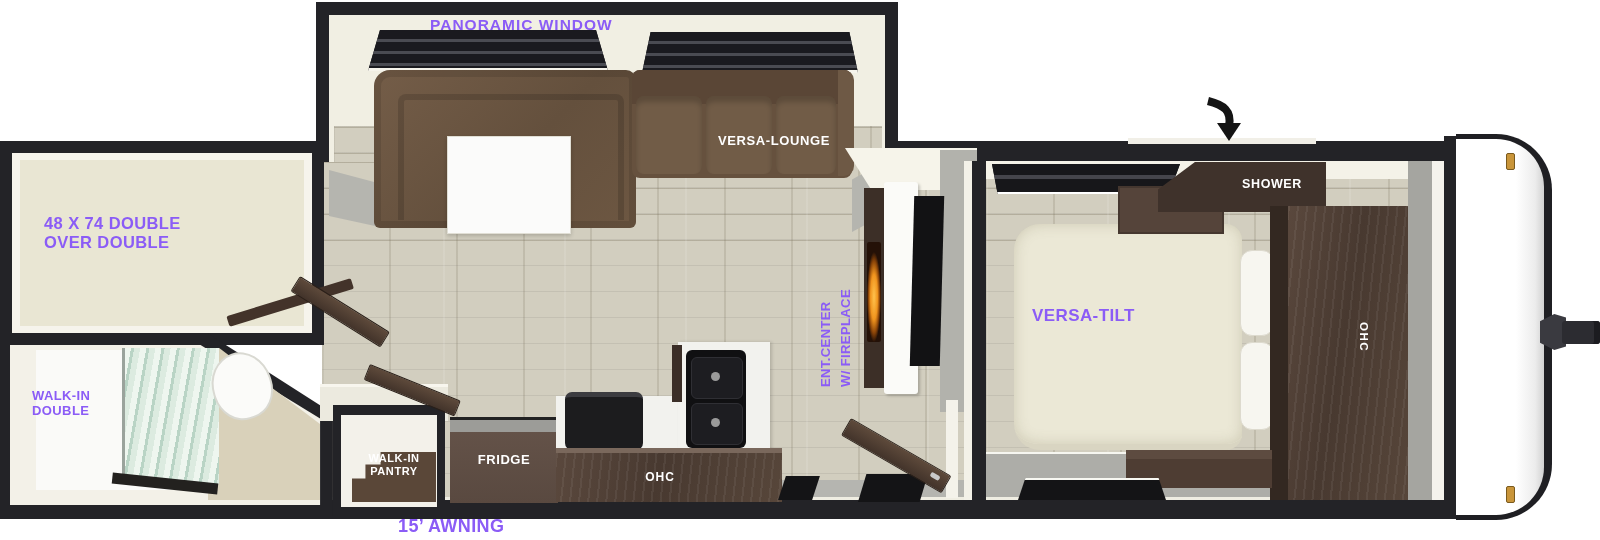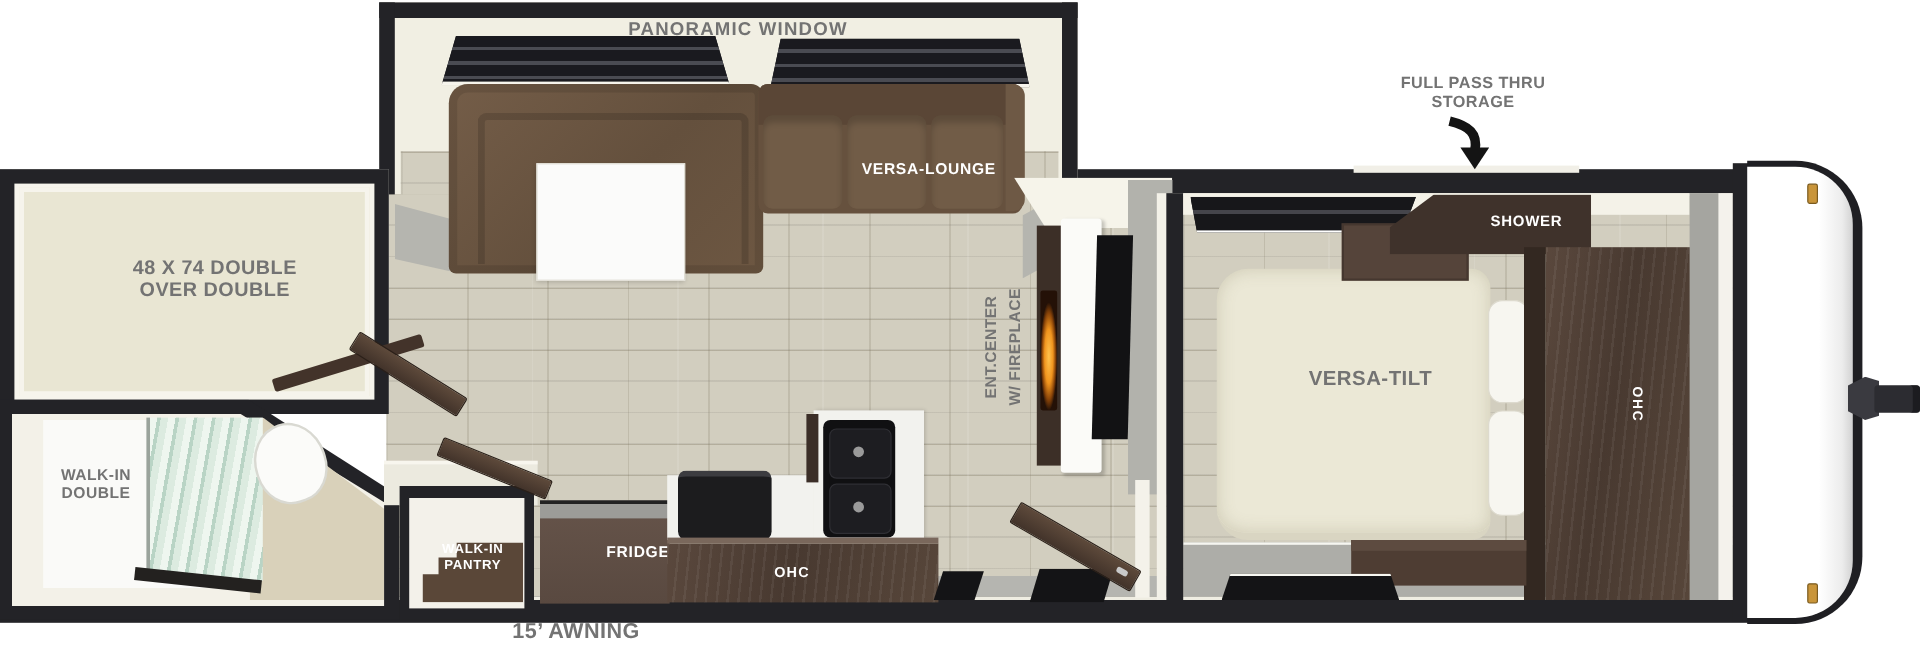--- a/index.html
+++ b/index.html
@@ -15,21 +15,21 @@
       repeating-linear-gradient(to right, rgba(122,114,92,.20) 0 1.5px, transparent 1.5px 67px),
       repeating-linear-gradient(to bottom, rgba(255,255,255,.22) 0 1px, transparent 1px 26px),
       repeating-linear-gradient(to bottom, rgba(122,114,92,.35) 0 1.5px, transparent 1.5px 26px);
   }
   .cream{background:#f1efe3;}
   .graywall{background:#b2b2ac;}
   .cab{background-image:
       repeating-linear-gradient(96deg, rgba(255,255,255,.06) 0 2px, rgba(0,0,0,0) 2px 9px),
       linear-gradient(100deg,#5a483d 0%,#483930 45%,#57463a 100%);}
   .door{background:linear-gradient(to bottom,#5e4a3b,#42332a);border:1px solid #2b2019;border-radius:2px;}
-  .lbl{font-weight:bold;color:#737373;text-align:center;line-height:1.16;letter-spacing:.4px;white-space:nowrap;}
+  .lbl{font-weight:bold;color:#8b5cf6;text-align:left;line-height:1.16;letter-spacing:.4px;white-space:nowrap;}
   .lblw{font-weight:bold;color:#ffffff;text-align:center;line-height:1.2;letter-spacing:.6px;white-space:nowrap;}
   .vtext{writing-mode:vertical-rl;transform:rotate(180deg);}
   .vtext2{writing-mode:vertical-rl;}
   .winstripe{background-color:#141418;
     background-image:repeating-linear-gradient(to bottom,#1a1a1f 0 9px,#4a4b52 9px 12px);}
 </style>
 </head>
 <body>
 
 <div class="canvas">
@@ -105,21 +105,21 @@
               background:radial-gradient(closest-side at 50% 55%,#ffc24d,#f0941e 50%,#8a4408 80%,#241107);"></div>
   <div class="abs" style="left:884px;top:182px;width:34px;height:212px;background:#fbfbf8;border-radius:3px;box-shadow:2px 2px 3px rgba(0,0,0,.2);"></div>
   <div class="abs" style="left:912px;top:196px;width:30px;height:170px;background:#121214;transform:skewX(-1.5deg);"></div>
   <div class="abs lbl vtext" style="left:816px;top:192px;width:46px;height:195px;font-size:13px;line-height:1.55;">
     <div>ENT.CENTER</div>
     <div>W/ FIREPLACE</div>
   </div>
 
   <div class="abs" style="left:450px;top:417px;width:108px;height:86px;background:linear-gradient(#66544a,#594940);"></div>
   <div class="abs" style="left:450px;top:417px;width:108px;height:12px;background:#9c9c98;border-top:3px solid #222;"></div>
-  <div class="abs lblw" style="left:450px;top:452px;width:108px;font-size:13px;text-align:right;">FRIDGE</div>
+  <div class="abs lblw" style="left:450px;top:452px;width:108px;font-size:13px;">FRIDGE</div>
   <div class="abs" style="left:556px;top:396px;width:136px;height:54px;background:#f2f2ee;"></div>
   <div class="abs" style="left:678px;top:342px;width:92px;height:108px;background:#f2f2ee;box-shadow:2px 0 3px rgba(0,0,0,.15);"></div>
   <div class="abs" style="left:672px;top:345px;width:10px;height:57px;background:#3b2e27;"></div>
   <div class="abs" style="left:565px;top:392px;width:78px;height:58px;background:#1c1c1e;border-radius:7px;border-top:5px solid #3c3c40;box-sizing:border-box;"></div>
   <div class="abs" style="left:686px;top:350px;width:60px;height:98px;background:#101012;border-radius:6px;"></div>
   <div class="abs" style="left:691px;top:357px;width:50px;height:40px;background:#1d1d21;border:1px solid #2f2f34;border-radius:6px;"></div>
   <div class="abs" style="left:691px;top:403px;width:50px;height:40px;background:#1d1d21;border:1px solid #2f2f34;border-radius:6px;"></div>
   <div class="abs" style="left:711px;top:372px;width:9px;height:9px;background:#9a9a9a;border-radius:50%;"></div>
   <div class="abs" style="left:711px;top:418px;width:9px;height:9px;background:#9a9a9a;border-radius:50%;"></div>
   <div class="abs cab" style="left:556px;top:448px;width:226px;height:54px;border-top:5px solid #7a685c;box-sizing:border-box;"></div>
@@ -156,24 +156,20 @@
   <div class="abs" style="left:1432px;top:161px;width:12px;height:339px;background:#f4f2ec;"></div>
   <div class="abs wall" style="left:1444px;top:136px;width:16px;height:382px;"></div>
   <div class="abs" style="left:1456px;top:134px;width:96px;height:386px;background:#1f1f23;border-radius:0 56px 56px 0;"></div>
   <div class="abs" style="left:1456px;top:139px;width:88px;height:376px;background:linear-gradient(to right,#ffffff 68%,#ececec 90%,#d2d2d2);border-radius:0 48px 48px 0;"></div>
   <div class="abs" style="left:1506px;top:153px;width:7px;height:15px;background:#c9953a;border:1px solid #7a5a1e;border-radius:2px;"></div>
   <div class="abs" style="left:1506px;top:486px;width:7px;height:15px;background:#c9953a;border:1px solid #7a5a1e;border-radius:2px;"></div>
   <div class="abs" style="left:1540px;top:314px;width:26px;height:36px;background:#3a3a40;clip-path:polygon(0 20%,55% 0,100% 10%,100% 90%,55% 100%,0 80%);"></div>
   <div class="abs" style="left:1562px;top:321px;width:38px;height:23px;background:#2c2c31;border-radius:3px;box-shadow:inset -6px 0 0 #1c1c20;"></div>
 
   <div class="abs" style="left:1128px;top:138px;width:188px;height:6px;background:#f1efe7;"></div>
-  <div class="abs lbl" style="left:1130px;top:61px;width:195px;font-size:13.5px;">
-    <div>FULL PASS THRU</div>
-    <div>STORAGE</div>
-  </div>
   <svg class="abs" style="left:1198px;top:96px;" width="52" height="46" viewBox="0 0 52 46">
     <path d="M10,5 C26,9 34,15 31,30" stroke="#141414" stroke-width="8" fill="none"></path>
     <polygon points="19,27 43,27 31,45" fill="#141414"></polygon>
   </svg>
 
   <div class="abs lbl" style="left:398px;top:516px;width:164px;font-size:18px;">15’ AWNING</div>
 
 </div>
 
 </body></html>

